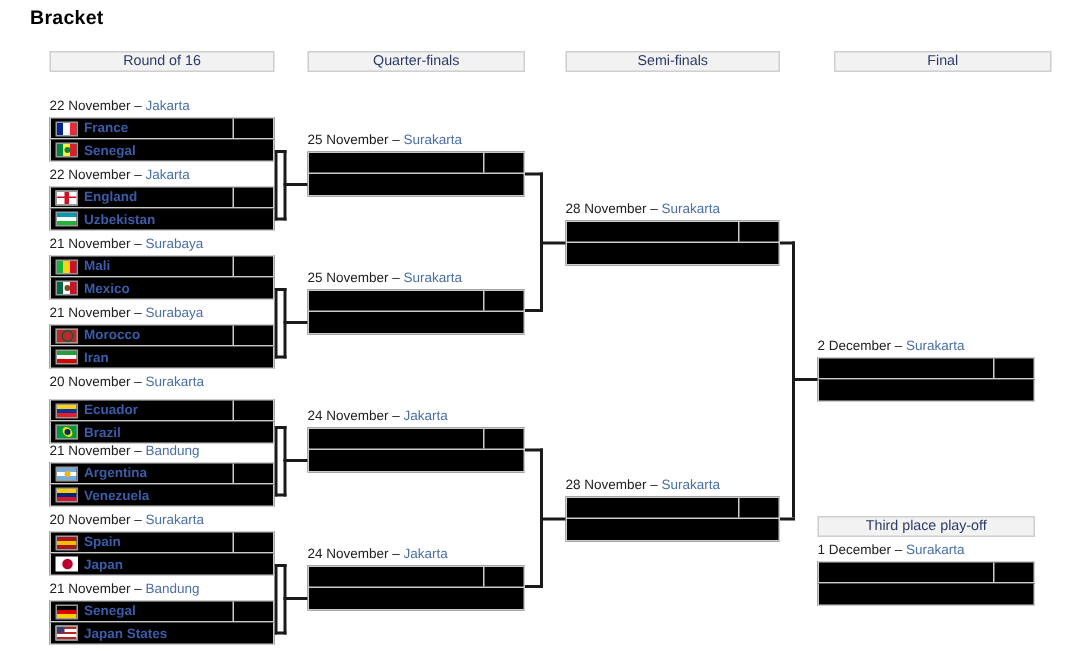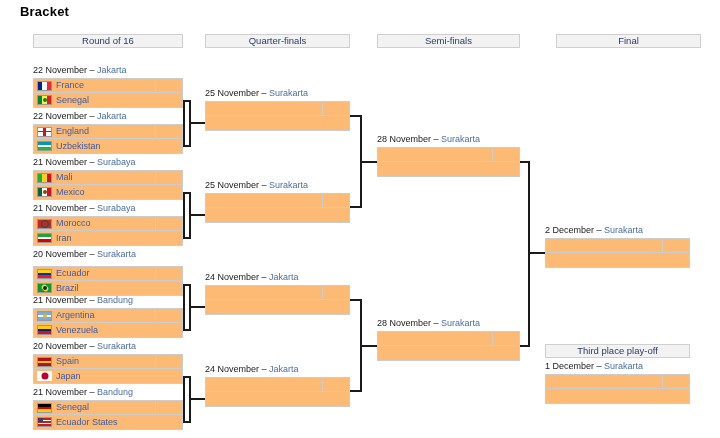--- a/index.html
+++ b/index.html
@@ -61,21 +61,22 @@
   .match {
     position: absolute;
     box-sizing: border-box;
   }
   .match .row {
     position: relative;
     display: flex;
     box-sizing: border-box;
     height: 15px;
     border: 1px solid #cccccc;
-    background: #fdba74;
+    background: #000000;
+    font-weight: bold;
   }
   .match .row + .row {
     border-top: none;
     flex-direction: column;
   }
   .match .team {
     flex: 1 1 auto;
     display: flex;
     align-items: center;
     box-sizing: border-box;
@@ -329,21 +330,21 @@
           <span class="team-name">Senegal</span>
         </div>
         <div class="score"></div>
       </div>
       <div class="row">
         <div class="team">
           <span class="flag" style="background: rgb(255, 255, 255);">
             <span class="stripes-h"></span>
             <span class="canton" style="background: rgb(60, 59, 110);"></span>
           </span>
-          <span class="team-name">Ecuador States</span>
+          <span class="team-name">Japan States</span>
         </div>
         <div class="score"></div>
       </div>
     </div>
     <div class="date-label" style="left: 205px; top: 88px;"><span>25 November</span><span class="dash"> – </span><span class="venue">Surakarta</span></div>
     <div class="match qf" style="left: 205px; top: 101px; width: 145px;">
       <div class="row">
         <div class="team">
           <span class="team-name"></span>
         </div>

